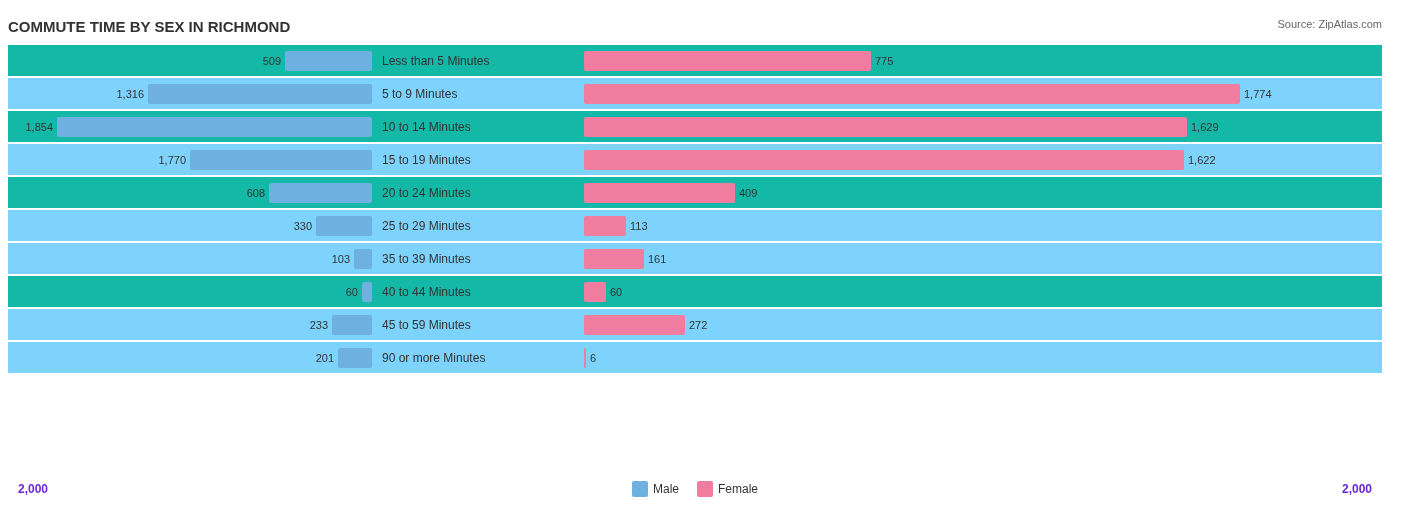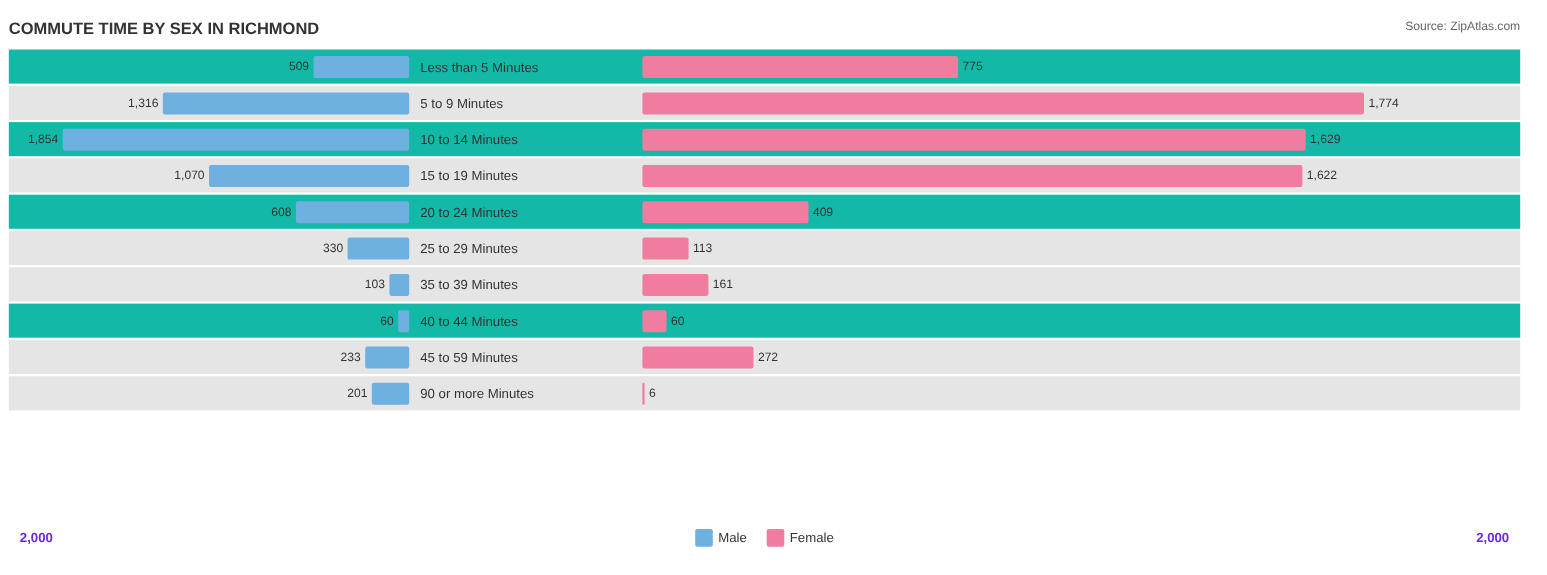--- a/index.html
+++ b/index.html
@@ -38,21 +38,21 @@
     .row {
       display: flex;
       align-items: center;
       height: 31px;
       margin-bottom: 2px;
     }
     .row-bg-light {
       background: #14b8a6;
     }
     .row-bg-white {
-      background: #e5e5e5;
+      background: #7dd3fc;
     }
     .left-section {
       width: 370px;
       display: flex;
       align-items: center;
       justify-content: flex-end;
       padding-right: 6px;
       flex-shrink: 0;
     }
     .label-center {
@@ -175,21 +175,21 @@
     </div>
     <div class="label-center">10 to 14 Minutes</div>
     <div class="right-section">
       <div class="bar-right" style="width:603px; background:#f07ca0;"></div>
       <span class="val-right">1,629</span>
     </div>
   </div>
       <div class="row row-bg-white">
     <div class="left-section">
       <div class="left-section-inner">
-        <span class="val-left">1,070</span>
+        <span class="val-left">1,770</span>
         <div class="bar-left" style="width:182px; background:#6eb0e0;"></div>
       </div>
     </div>
     <div class="label-center">15 to 19 Minutes</div>
     <div class="right-section">
       <div class="bar-right" style="width:600px; background:#f07ca0;"></div>
       <span class="val-right">1,622</span>
     </div>
   </div>
       <div class="row row-bg-light">

